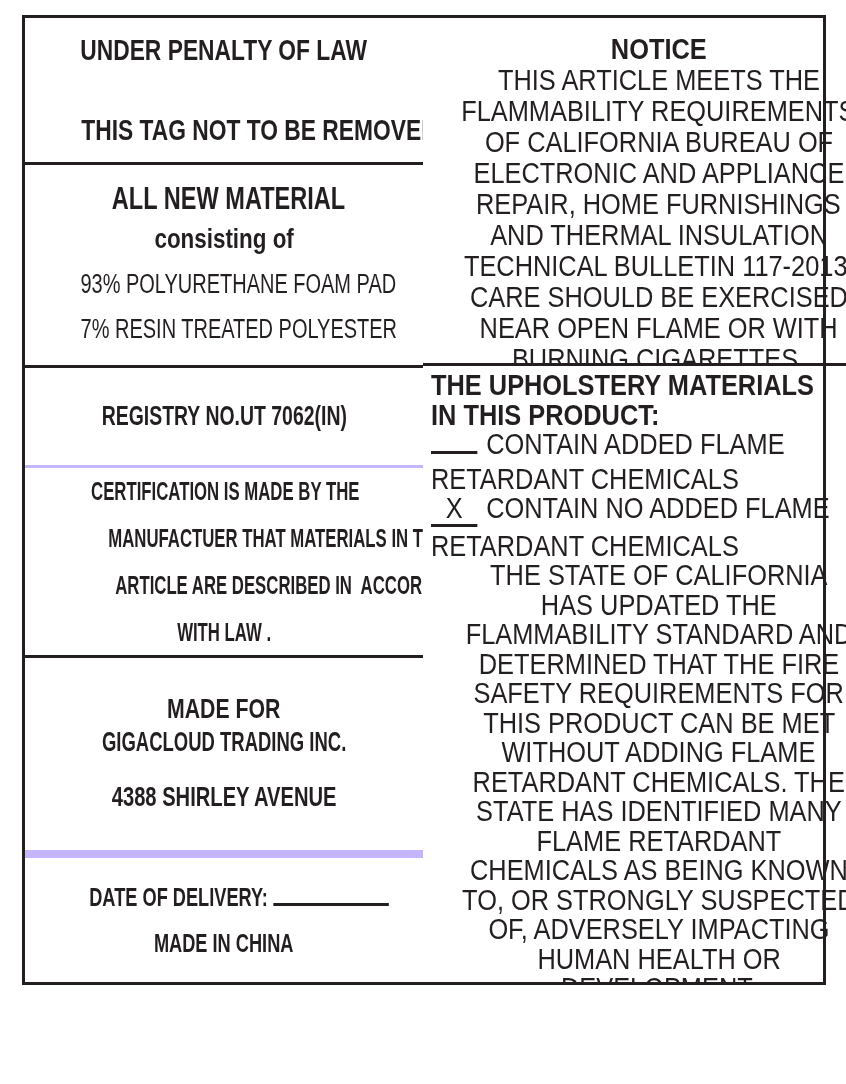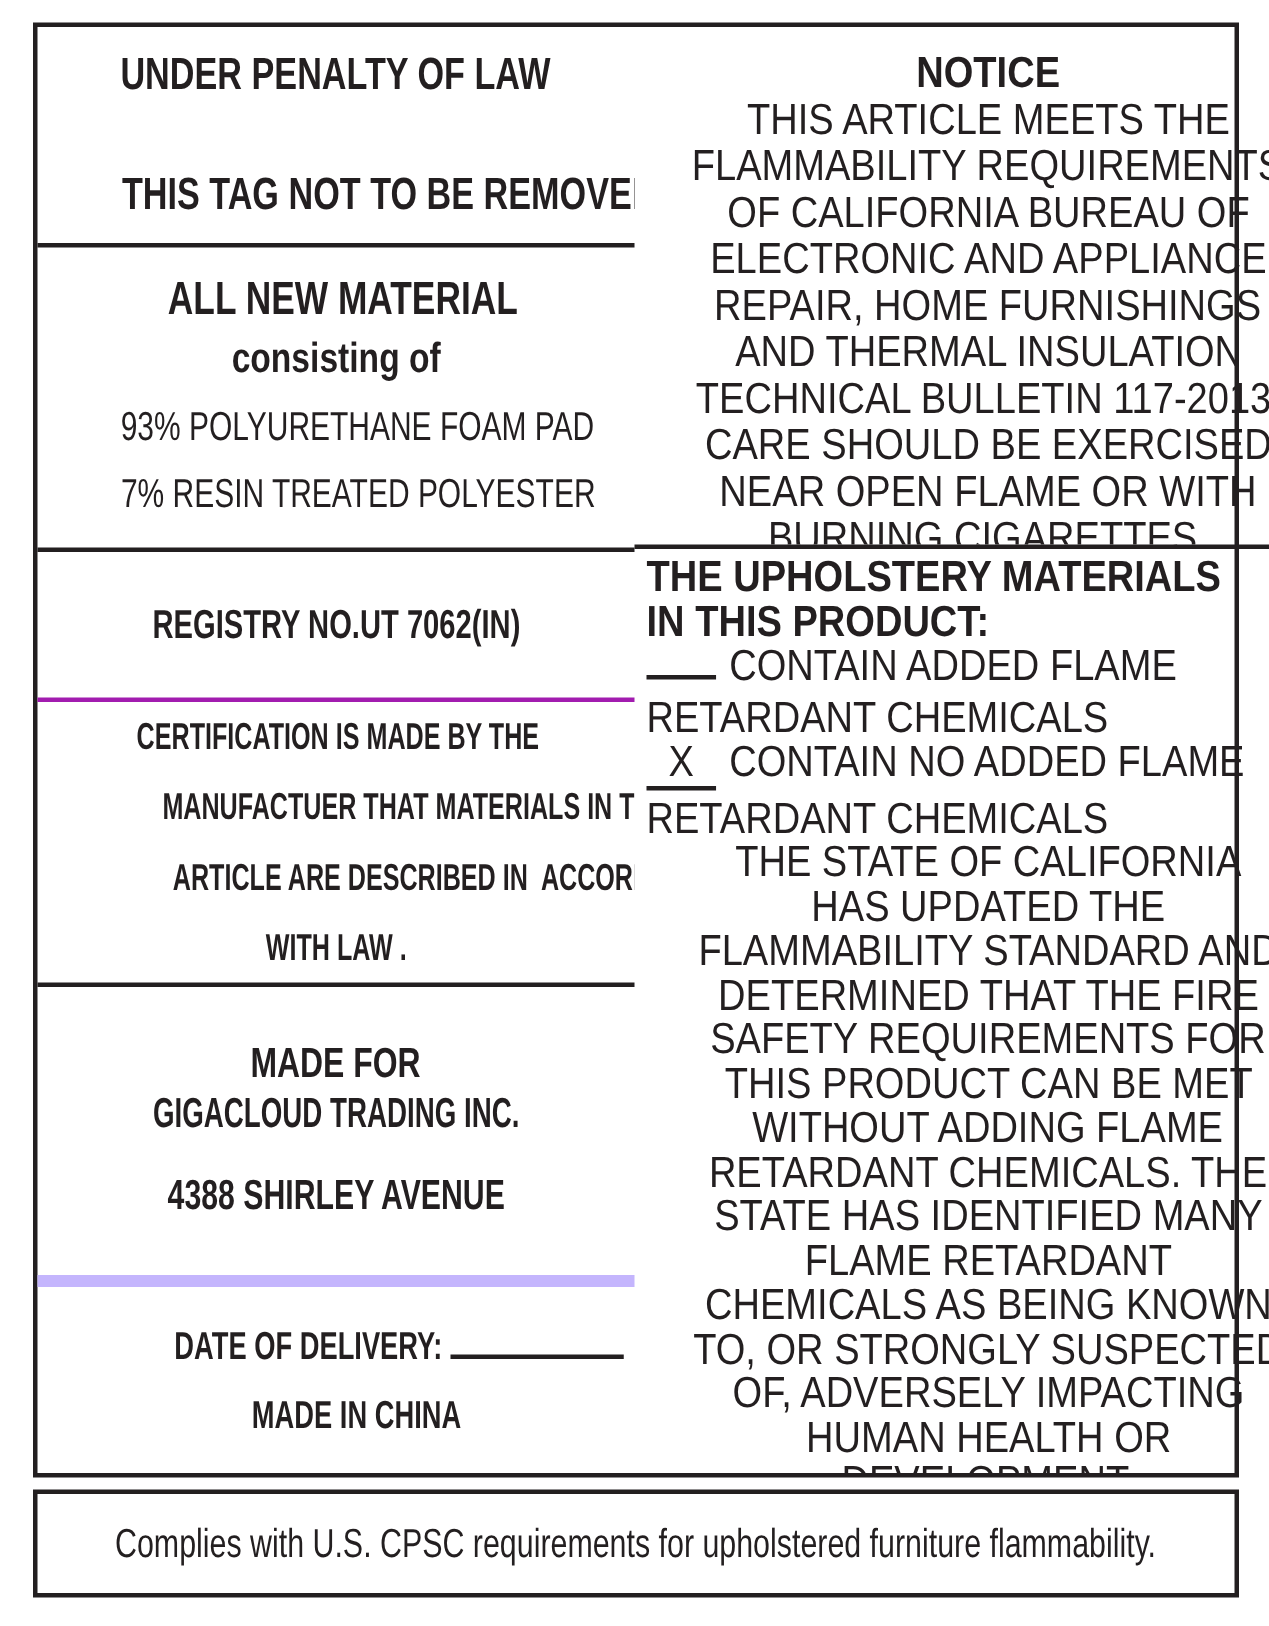--- a/index.html
+++ b/index.html
@@ -47,27 +47,27 @@
   .sx76 .tx { transform:scaleX(.76); }
   .sx80 .tx { transform:scaleX(.80); }
   .sx87 .tx { transform:scaleX(.875); }
 
   
   .s1 { height:147px; font-size:30px; font-weight:bold; line-height:48px; border-bottom:3px solid #231f20;gap:32px; }
   .s2 { height:203px; border-bottom:3px solid #231f20; }
   .s2 .t1 { font-size:31px; font-weight:bold; line-height:42px;padding-left:10px; }
   .s2 .t2 { font-size:28px; font-weight:bold; line-height:38px; margin-bottom:4px; }
   .s2 .contents { font-size:27px; line-height:45px; }
-  .s3 { height:100px; font-size:27px; font-weight:bold; border-bottom:3px solid #a21caf; }
+  .s3 { height:100px; font-size:27px; font-weight:bold; border-bottom:3px solid #c4b5fd; }
   .s4 { height:190px; font-size:25px; font-weight:bold; line-height:47px; border-bottom:3px solid #231f20; }
   .s5 { height:200px; border-bottom:8px solid #c4b5fd; }
   .s5 .t5a { font-size:28px; font-weight:bold; line-height:34px; }
   .s5 .t5b { font-size:28px; font-weight:bold; line-height:32px; }
   .s5 .addr { font-size:28px; font-weight:bold; line-height:38px; margin-top:20px; }
-  .s6 { height:124px; font-size:26px; font-weight:bold; line-height:46px;padding-left:27px; }
+  .s6 { height:124px; font-size:26px; font-weight:bold; line-height:46px; }
 
   
   .r1 { height:348px; font-size:29px; line-height:31px; border-bottom:3px solid #231f20; justify-content:flex-start; padding-top:16px; }
   .r2 { flex:1; font-size:29px; line-height:29.5px; justify-content:flex-start; padding:5px 8px; }
   .opt { margin-bottom:5px; }
 
   .blank {
     display:inline-block;
     border-bottom:3px solid #231f20;
     text-align:center;
@@ -205,19 +205,14 @@
             <div class="ln"><span class="tx">TO, OR STRONGLY SUSPECTED</span></div>
             <div class="ln"><span class="tx">OF, ADVERSELY IMPACTING</span></div>
             <div class="ln"><span class="tx">HUMAN HEALTH OR</span></div>
             <div class="ln"><span class="tx">DEVELOPMENT.</span></div>
           </div>
       </section>
 
     </div>
   </div>
 
-  <div class="footer-box sx75">
-    <div class="ln">
-      <span class="tx">Complies with U.S. CPSC requirements for upholstered furniture flammability.</span>
-    </div>
-  </div>
 
 </div>
 
 </body></html>

